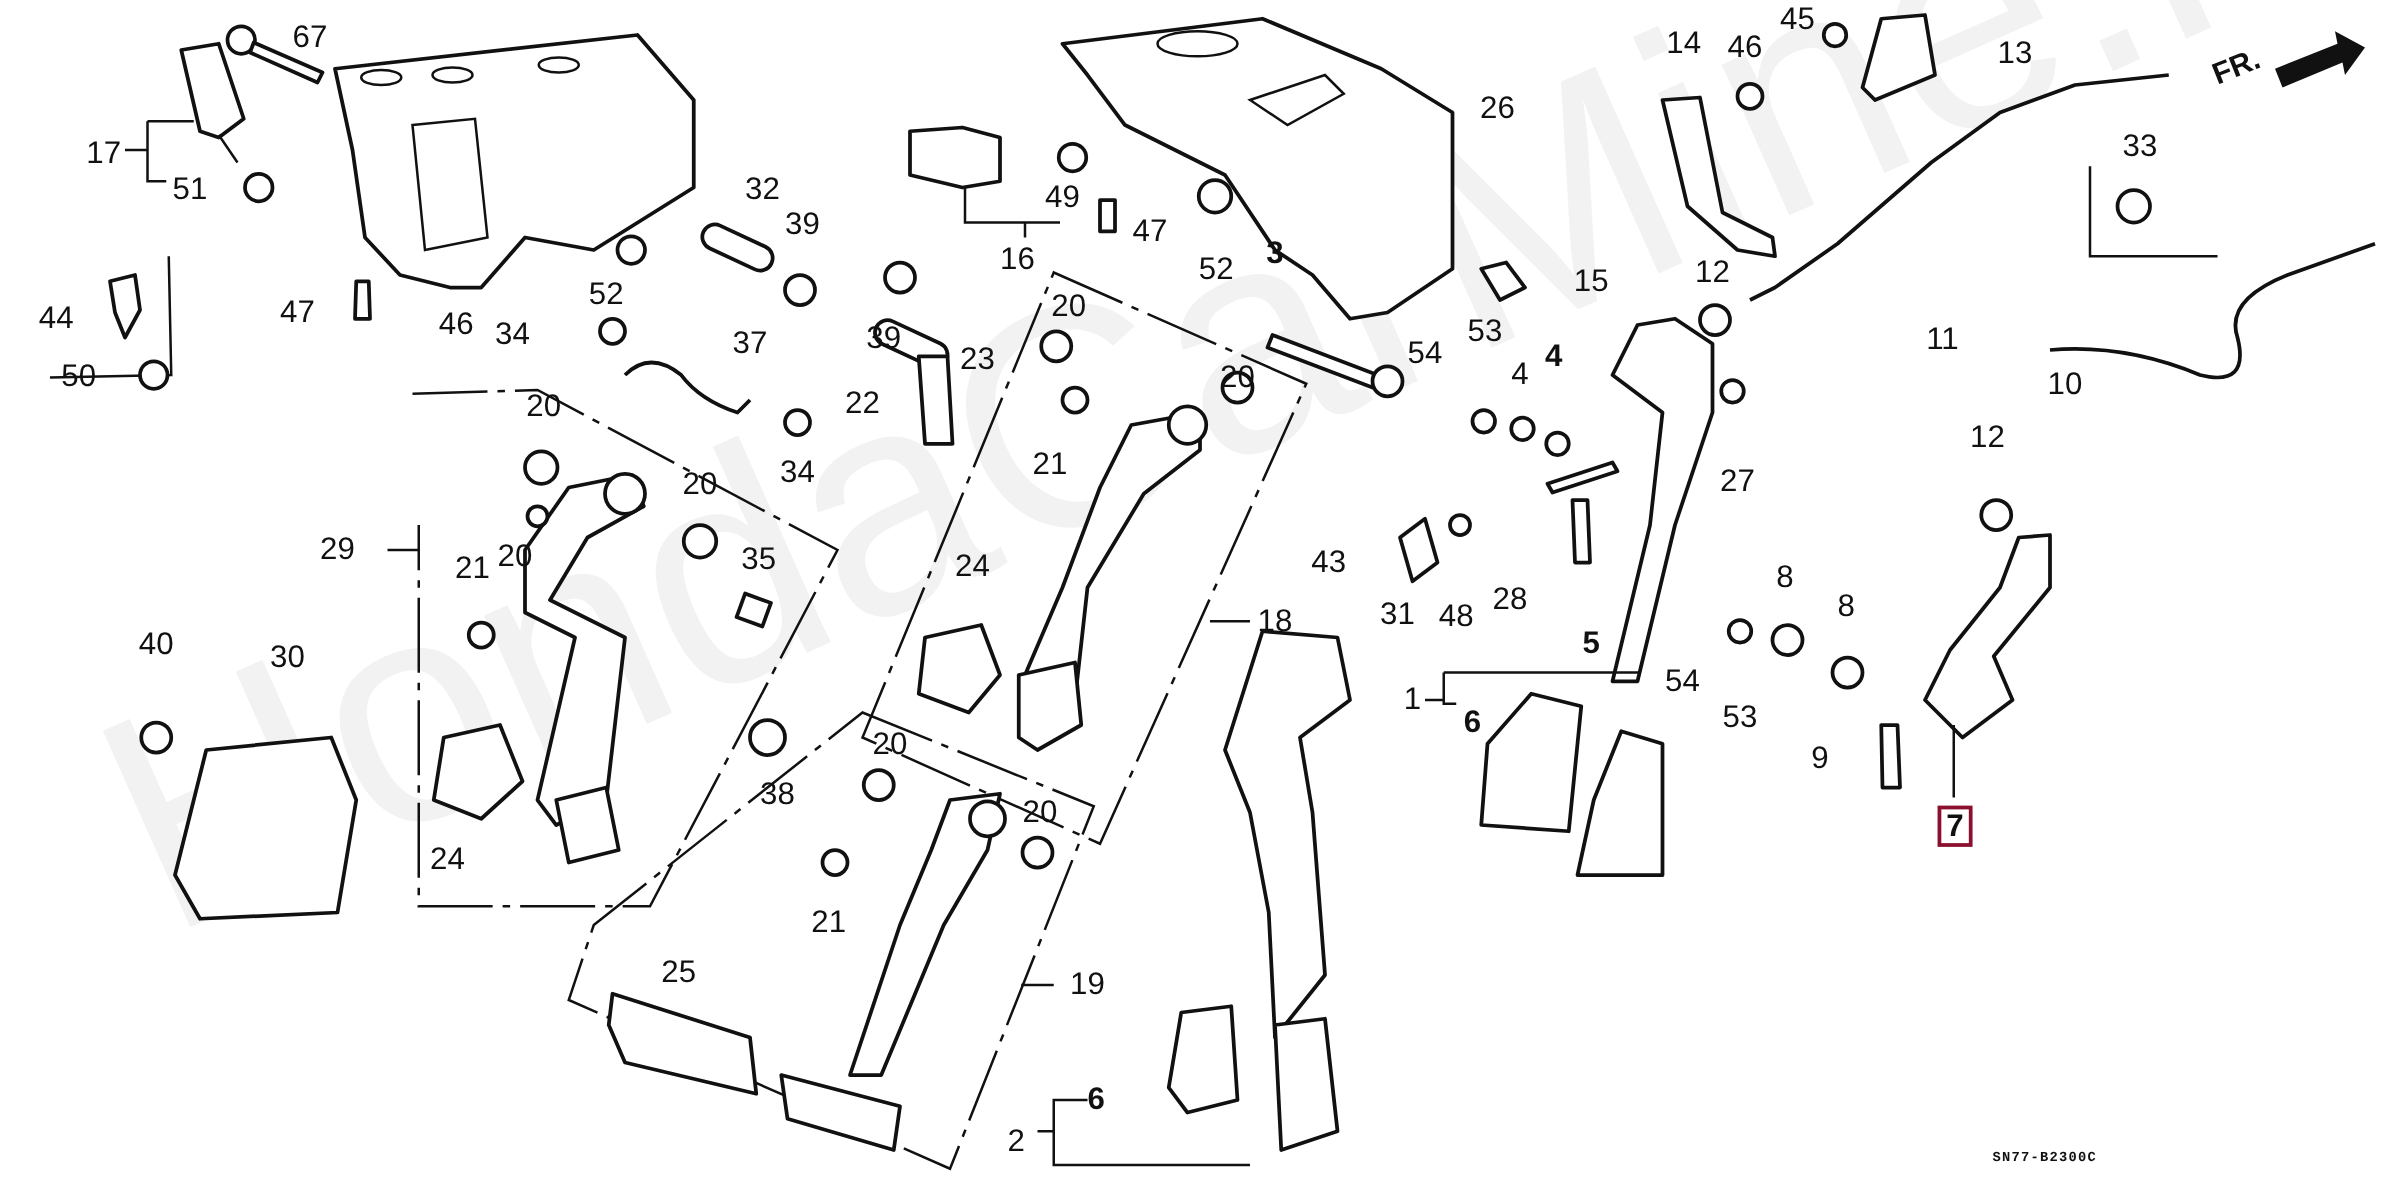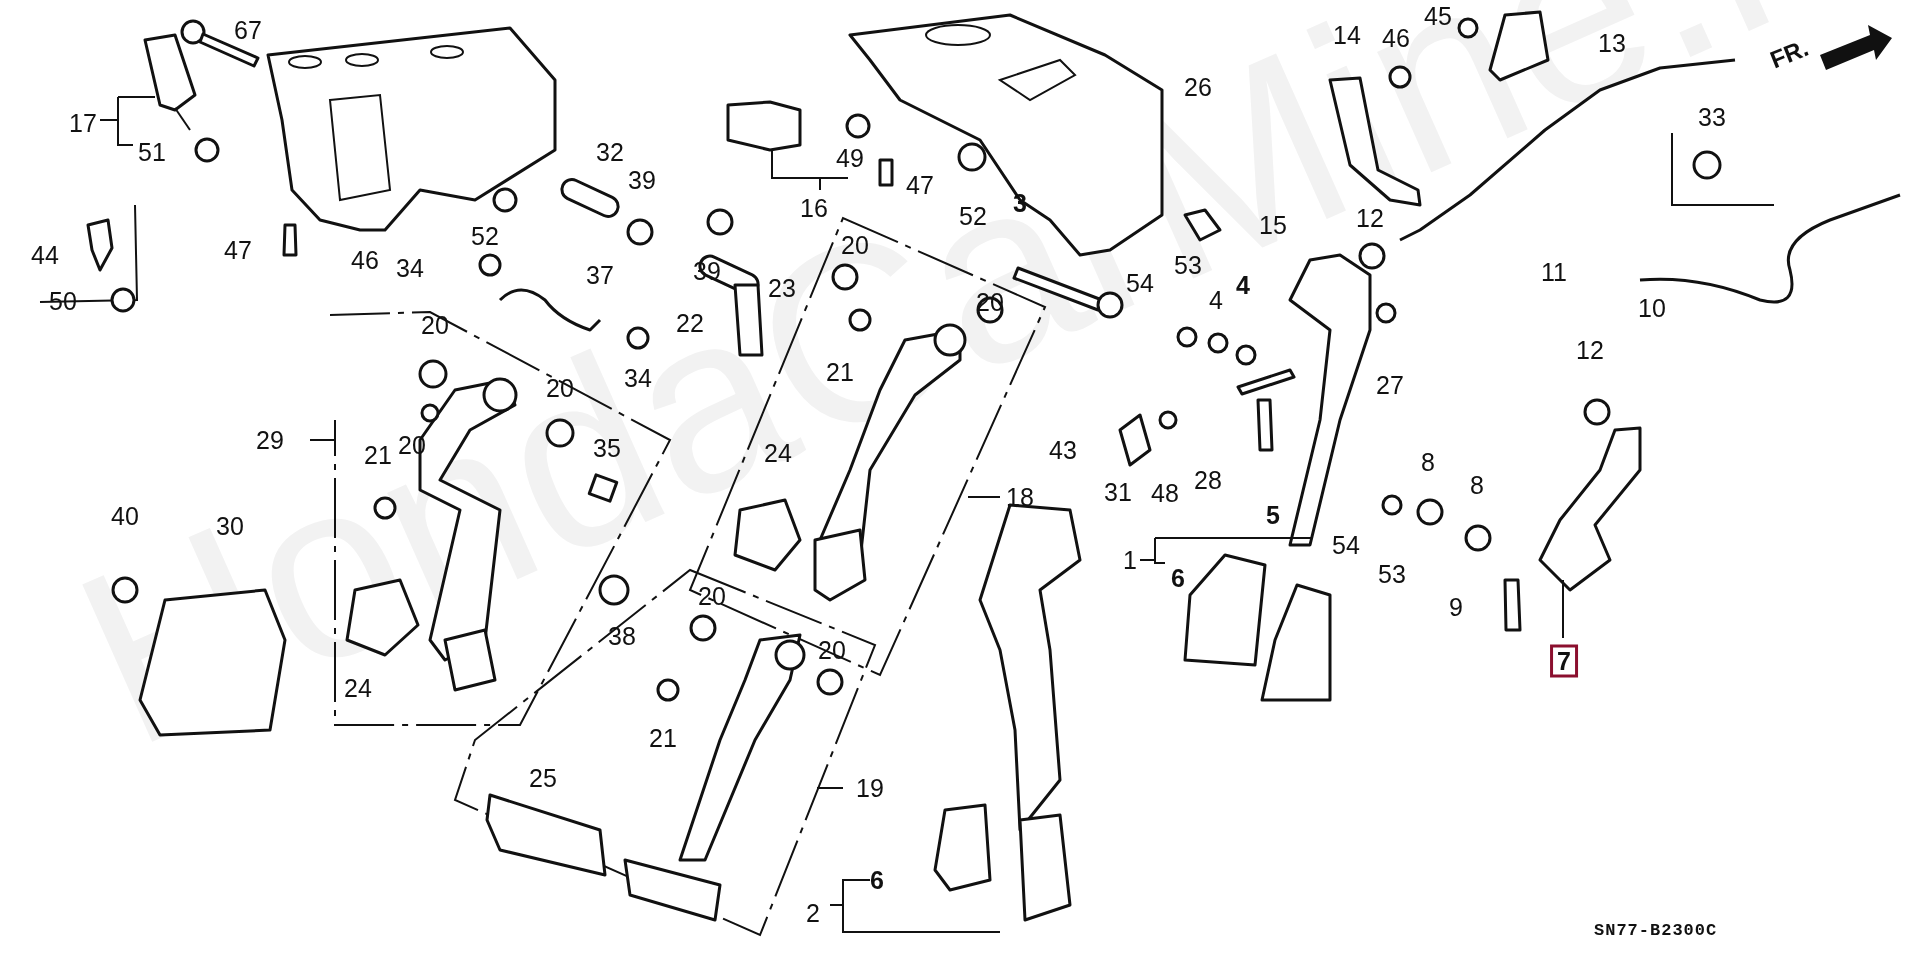--- a/index.html
+++ b/index.html
@@ -1,21 +1,21 @@
 <!DOCTYPE html>
 <html><head>
 <meta charset="utf-8">
 <style>
   html,body{margin:0;padding:0;background:#ffffff;}
   body{width:1920px;height:959px;position:relative;overflow:hidden;font-family:"Liberation Sans",sans-serif;}
   #stage{position:absolute;left:0;top:0;width:1920px;height:959px;}
   .callout{position:absolute;font-family:"Liberation Sans",sans-serif;font-size:25px;color:#111;line-height:1;white-space:nowrap;transform:translate(-50%,-50%);}
   .callout.bold{font-weight:700;}
   .callout.hl{border:3px solid #8b0f2e;padding:1px 4px;background:#fff;font-weight:700;}
-  .code{position:absolute;left:1594px;top:921px;font-family:"Liberation Mono",monospace;font-size:17px;font-weight:700;color:#111;letter-spacing:1px;}
+  .code{position:absolute;left:1594px;top:921px;font-family:"Liberation Mono",monospace;font-size:11px;font-weight:700;color:#111;letter-spacing:1px;}
   .fr{position:absolute;left:1770px;top:40px;font-family:"Liberation Sans",sans-serif;font-weight:700;font-size:24px;transform:rotate(-22deg);color:#111;}
   .watermark{position:absolute;left:40px;top:540px;font-family:"Liberation Sans",sans-serif;font-size:250px;color:#f2f2f2;transform:rotate(-24deg);transform-origin:left top;white-space:nowrap;pointer-events:none;}
   svg .part{fill:#fff;stroke:#111;stroke-width:3;stroke-linejoin:round;}
   svg .thin{fill:none;stroke:#111;stroke-width:2;}
   svg .lead{fill:none;stroke:#111;stroke-width:2;}
   svg .dash{fill:none;stroke:#111;stroke-width:2;stroke-dasharray:60 8 6 8;}
 </style>
 </head>
 <body>
 

